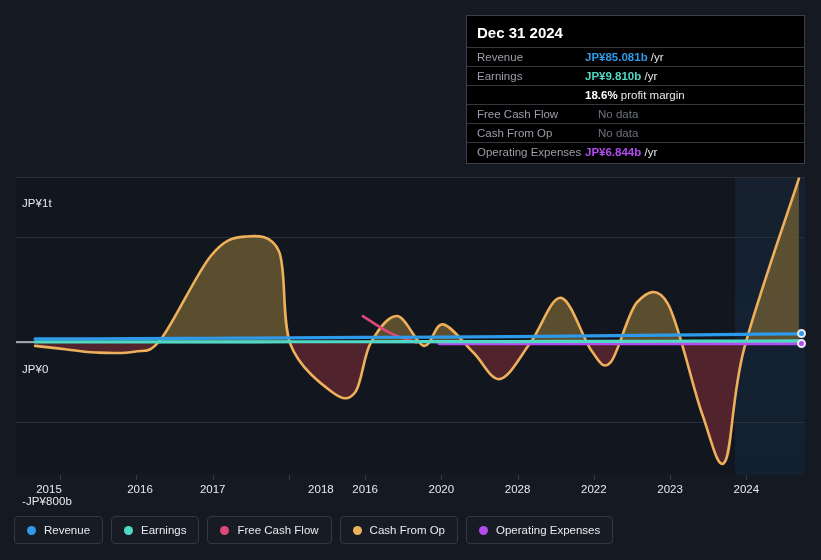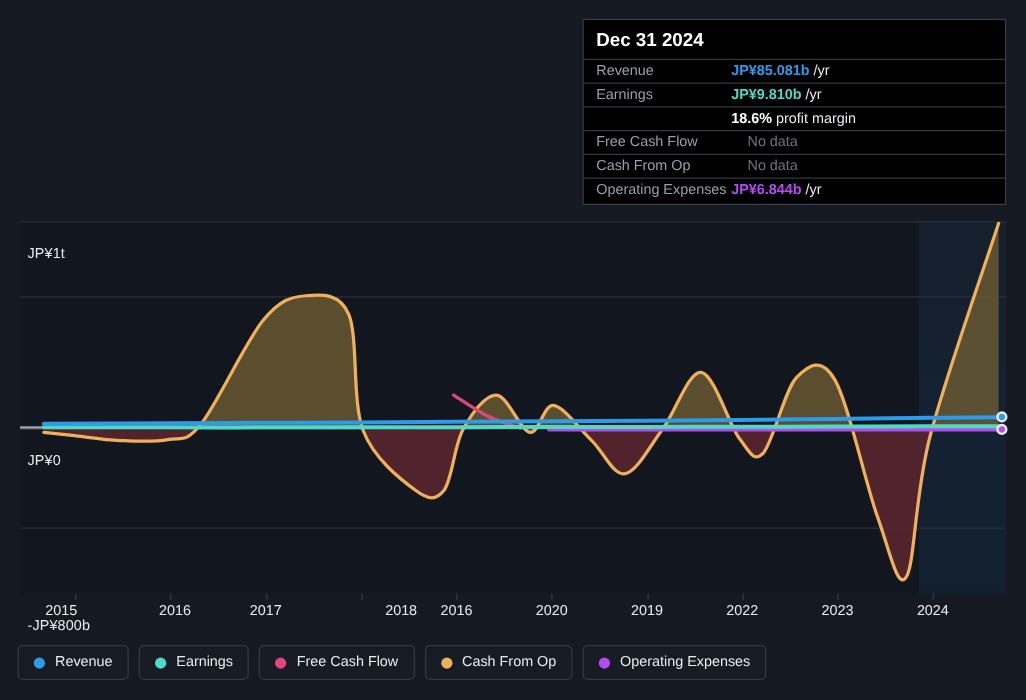--- a/index.html
+++ b/index.html
@@ -142,21 +142,21 @@
       <div class="xlabel" style="left: 122px; margin-left: 18px;">2016</div>
       <div class="xtick" style="left: 136.446px;"></div>
       <div class="xlabel" style="left: 212.678px;">2017</div>
       <div class="xtick" style="left: 212.678px;"></div>
       <div class="xlabel" style="left: 288.91px; margin-left: 32px;">2018</div>
       <div class="xtick" style="left: 288.91px;"></div>
       <div class="xlabel" style="left: 365.142px;">2016</div>
       <div class="xtick" style="left: 365.142px;"></div>
       <div class="xlabel" style="left: 441.374px;">2020</div>
       <div class="xtick" style="left: 441.374px;"></div>
-      <div class="xlabel" style="left: 517.606px;">2019</div>
+      <div class="xlabel" style="left: 517.606px;">2028</div>
       <div class="xtick" style="left: 517.606px;"></div>
       <div class="xlabel" style="left: 593.838px;">2022</div>
       <div class="xtick" style="left: 593.838px;"></div>
       <div class="xlabel" style="left: 670.07px;">2023</div>
       <div class="xtick" style="left: 670.07px;"></div>
       <div class="xlabel" style="left: 746.301px;">2024</div>
       <div class="xtick" style="left: 746.301px;"></div>
     </div>
 
   <div class="tooltip">

